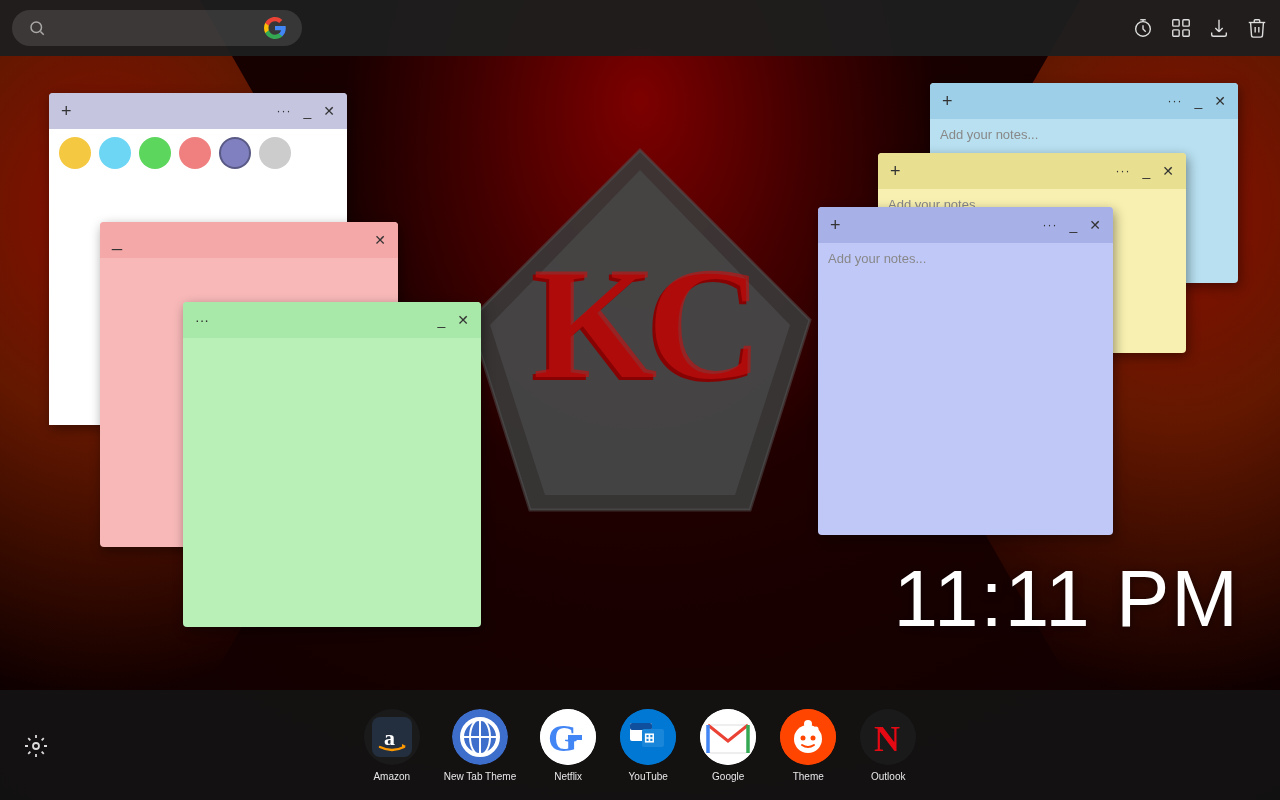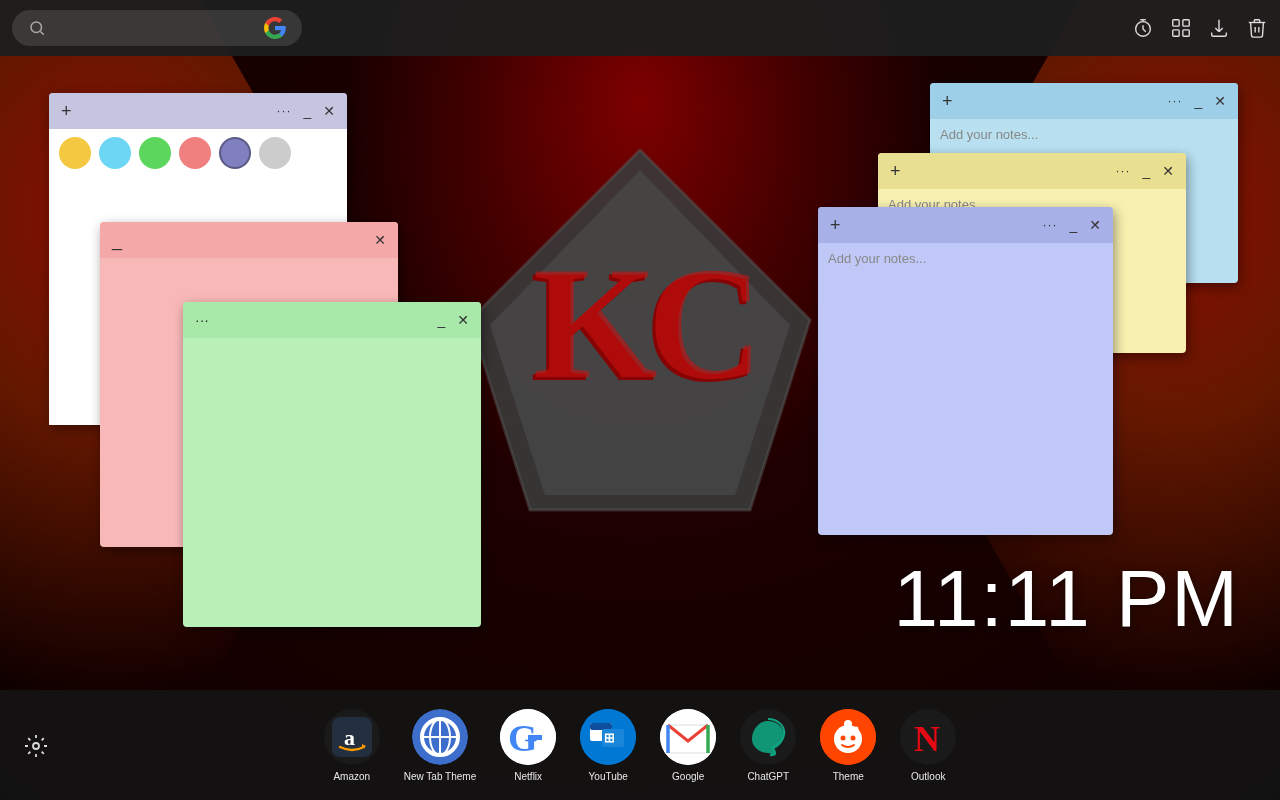--- a/index.html
+++ b/index.html
@@ -478,30 +478,20 @@
         <circle cx="28" cy="28" r="28" fill="white"></circle>
         <rect x="8" y="16" width="40" height="28" rx="3" fill="white" stroke="#ddd" stroke-width="1"></rect>
         <path d="M8 16 L28 32 L48 16" stroke="#EA4335" stroke-width="3" fill="none"></path>
         <path d="M8 16 L8 44" stroke="#4285F4" stroke-width="3.5"></path>
         <path d="M48 16 L48 44" stroke="#34A853" stroke-width="3.5"></path>
       </svg>
     </div>
     <span class="dock-label">Google</span>
   </div>
 
-  <div class="dock-item">
-    <div class="dock-icon" style="background:#1a1a1a;">
-      <svg width="56" height="56" viewBox="0 0 56 56">
-        <circle cx="28" cy="28" r="28" fill="#1a1a1a"></circle>
-        <path d="M28 12 C36 12, 44 18, 44 26 C44 32, 40 37, 34 40 C38 44, 36 48, 32 46 C30 44, 28 44, 28 44 C20 44, 12 38, 12 30 C12 22, 18 12, 28 12Z" fill="#10a37f" opacity="0.9"></path>
-        <path d="M28 10 C36 10, 46 16, 44 26 C43 32, 38 36, 32 39 C36 42, 35 47, 30 46" fill="none" stroke="#10a37f" stroke-width="2"></path>
-      </svg>
-    </div>
-    <span class="dock-label">ChatGPT</span>
-  </div>
 
 
   <div class="dock-item">
     <div class="dock-icon" style="background:#ff4500;">
       <svg width="56" height="56" viewBox="0 0 56 56">
         <circle cx="28" cy="28" r="28" fill="#ff4500"></circle>
         <circle cx="28" cy="30" r="14" fill="white"></circle>
         <circle cx="23" cy="29" r="2.5" fill="#ff4500"></circle>
         <circle cx="33" cy="29" r="2.5" fill="#ff4500"></circle>
         <path d="M22 36 Q28 40 34 36" stroke="#ff4500" stroke-width="2" fill="none" stroke-linecap="round"></path>

